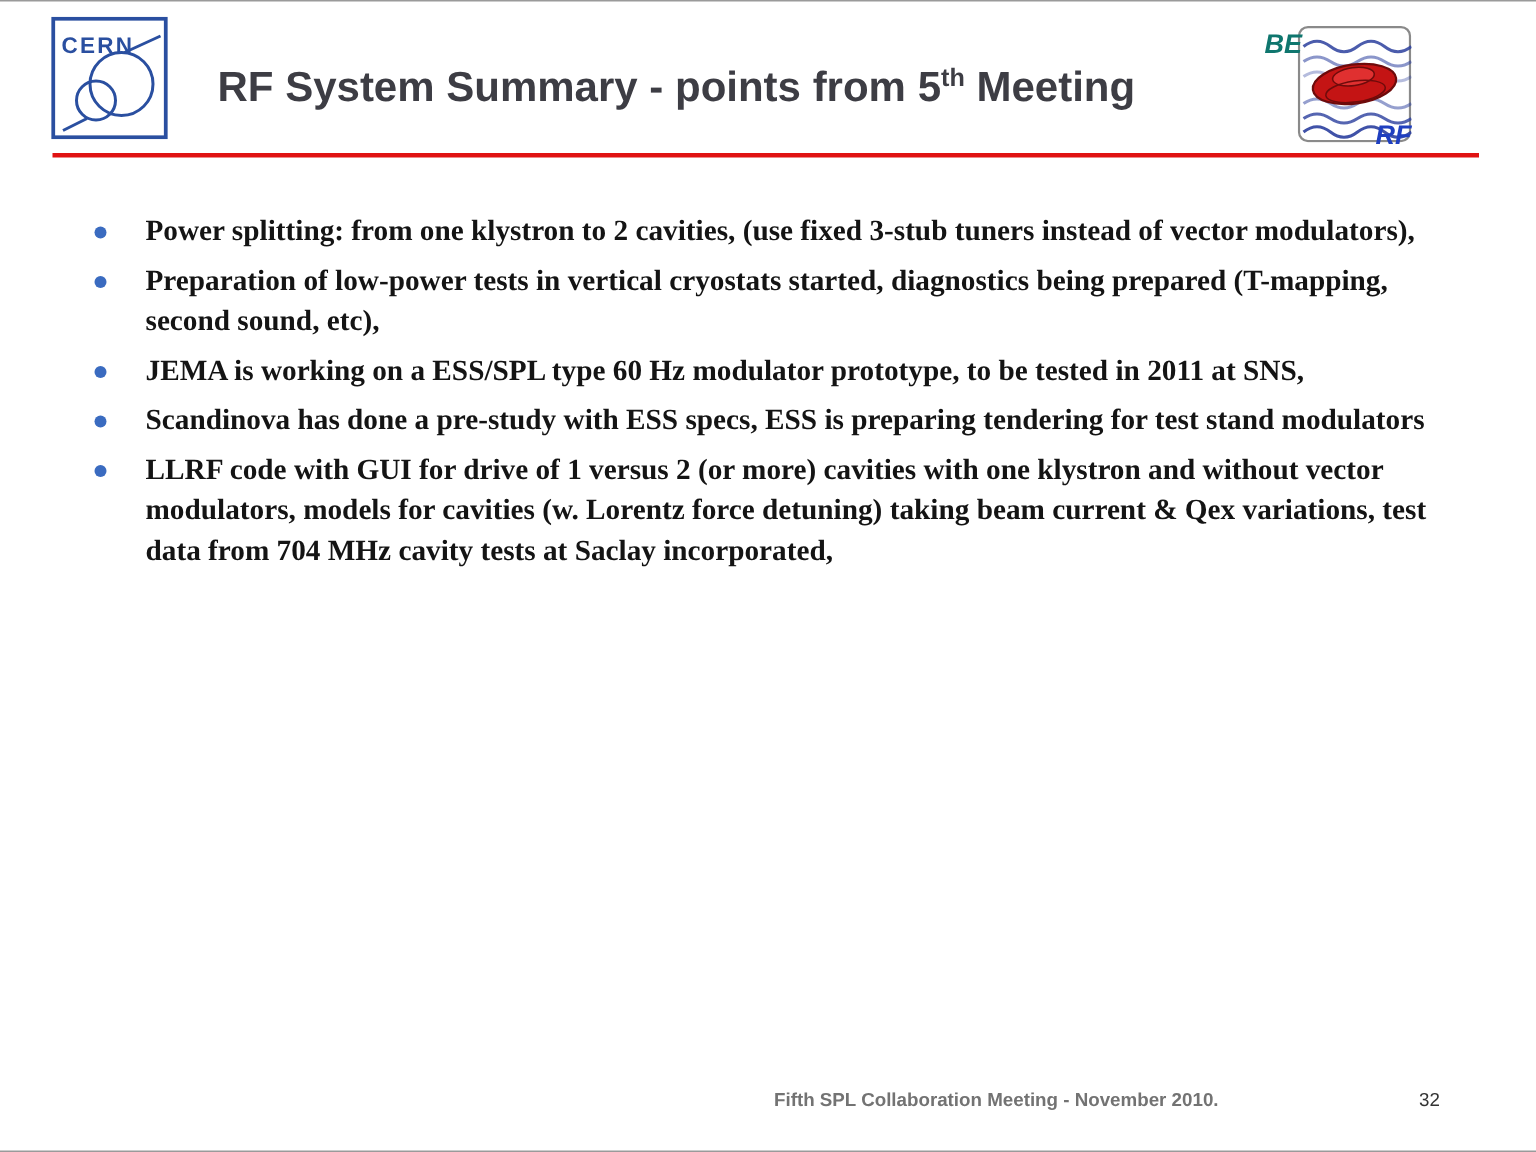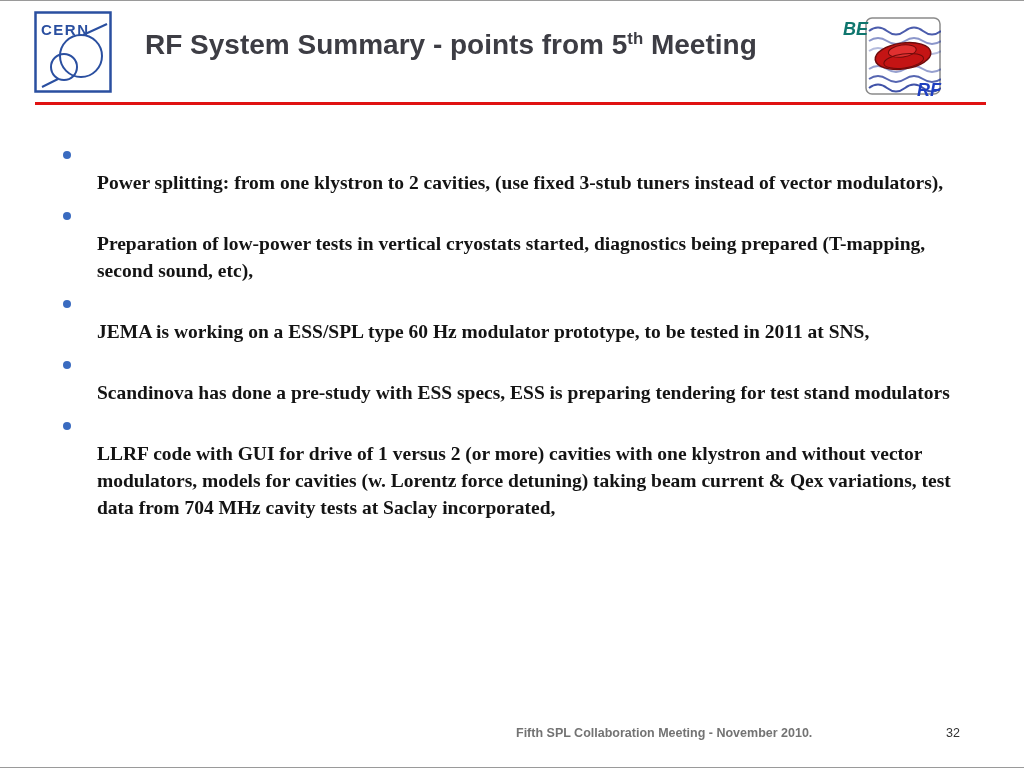--- a/index.html
+++ b/index.html
@@ -26,21 +26,21 @@
   .cern-logo-text {
     font-family: "Liberation Sans", sans-serif;
     font-size: 15px;
     font-weight: bold;
     letter-spacing: 1.5px;
     fill: #2a4fa0;
   }
   .slide-title {
     position: absolute;
     left: 145px;
-    top: 28px;
+    top: 41px;
     margin: 0;
     font-family: "Liberation Sans", sans-serif;
     font-size: 28px;
     font-weight: bold;
     color: #3d3d44;
     white-space: nowrap;
   }
   .slide-title sup { font-size: 60%; }
 
   .berf-logo {
@@ -106,21 +106,20 @@
     background: #3a6bc0;
     margin-top: 10px;
     margin-right: 26px;
   }
   .bullet-text {
     font-family: "Liberation Serif", serif;
     font-weight: 600;
     font-size: 19.5px;
     line-height: 27px;
     color: #141414;
-    margin-top: 28px;
   }
 
   
   .footer-caption {
     position: absolute;
     left: 516px;
     top: 725px;
     font-size: 12.5px;
     font-weight: bold;
     color: #737373;

